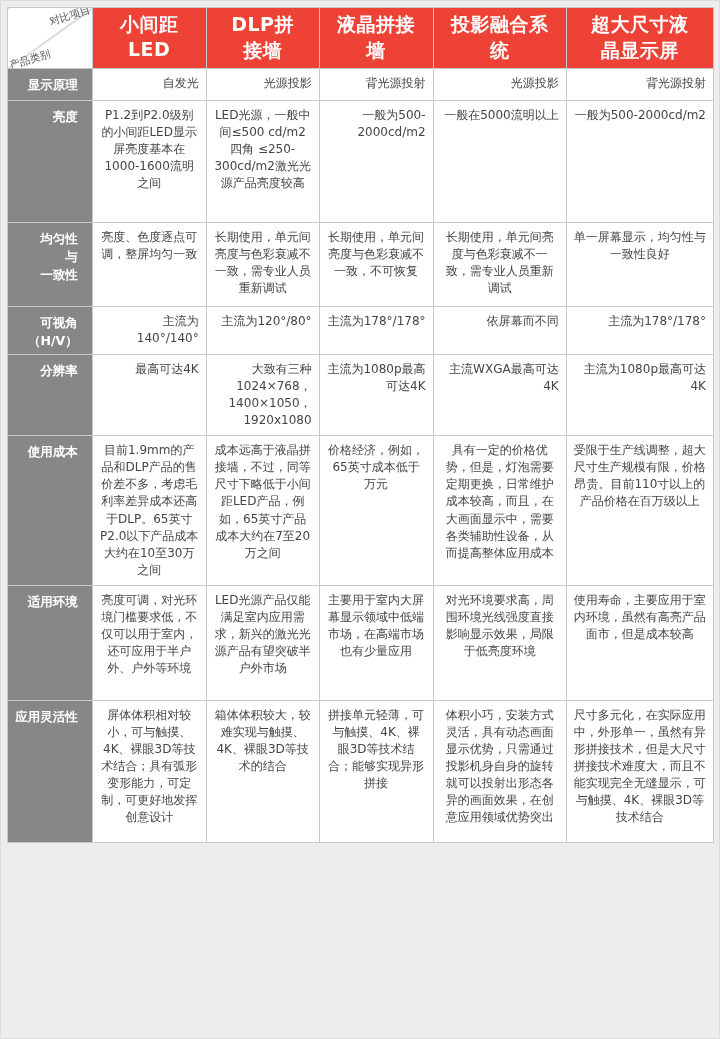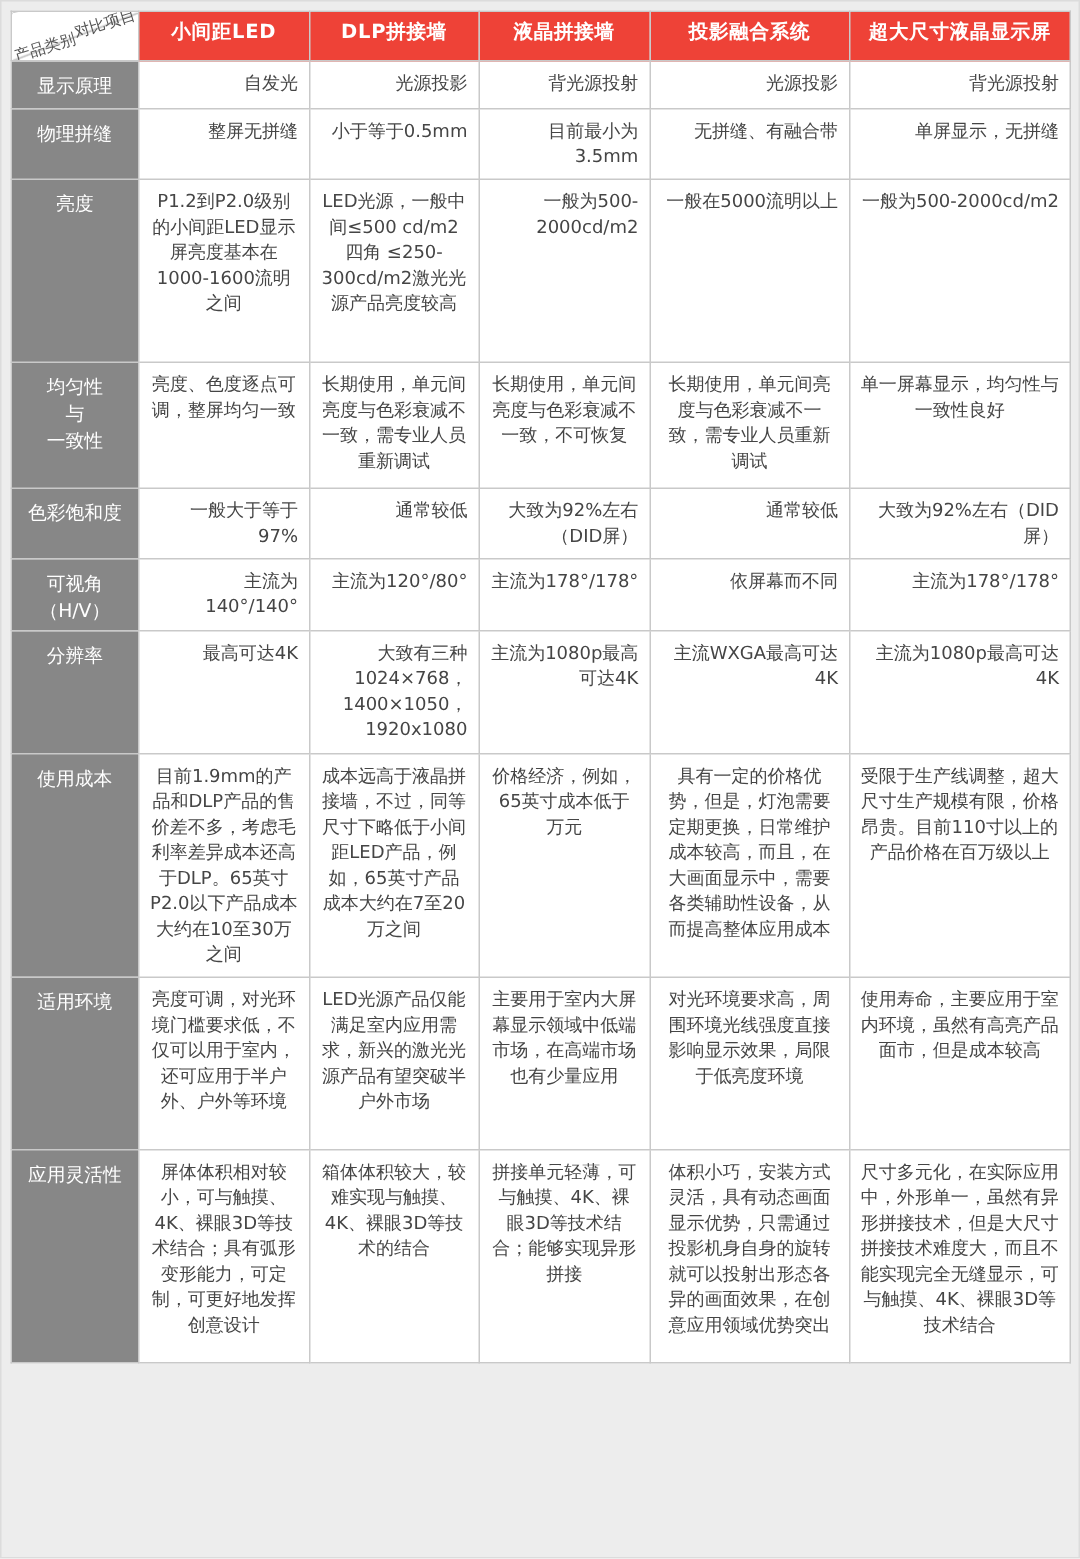--- a/index.html
+++ b/index.html
@@ -25,25 +25,25 @@
     background:#ffffff;
     width:707px;
   }
   table.cmp th, table.cmp td{
     border:1px solid var(--border);
     vertical-align:top;
   }
   th.col-head{
     background:var(--red);
     color:var(--headtext);
-    font-size:13px;
+    font-size:19px;
     font-weight:bold;
     text-align:center;
     vertical-align:middle;
-    padding:4px 6px;
+    padding:4px 16px;
     letter-spacing:0.5px;
   }
   th.corner{
     position:relative;
     background:linear-gradient(to bottom right,#ffffff calc(50% - 1px),#b8b8b8 50%,#ffffff calc(50% + 1px));
     overflow:hidden;
   }
   th.corner .c-top{
     position:absolute;top:1px;right:1px;
     transform:rotate(-17deg);
@@ -53,23 +53,23 @@
   th.corner .c-bot{
     position:absolute;bottom:1px;left:1px;
     transform:rotate(-17deg);
     font-size:10.5px;font-weight:normal;color:#555;
     white-space:nowrap;
   }
   th.row-label{
     background:var(--graycell);
     color:#ffffff;
     font-size:12.5px;
-    font-weight:normal;
-    text-align:center;
-    padding:7px 2px 4px 2px;
+    font-weight:bold;
+    text-align:right;
+    padding:7px 14px 4px 2px;
     white-space:pre-line;
     line-height:1.45;
   }
   td.cell{
     font-size:12px;
     line-height:1.42;
     text-align:right;
     padding:6px 7px;
     white-space:pre-line;
     word-break:break-word;
@@ -104,55 +104,37 @@
     </thead>
     <tbody id="table-body">
         <tr style="height: 32px;">
           <th class="row-label">显示原理</th>
           <td class="cell">自发光</td>
           <td class="cell">光源投影</td>
           <td class="cell">背光源投射</td>
           <td class="cell">光源投影</td>
           <td class="cell">背光源投射</td>
         </tr>
-        <tr style="height: 46px;">
-          <th class="row-label">物理拼缝</th>
-          <td class="cell">整屏无拼缝</td>
-          <td class="cell">小于等于0.5mm</td>
-          <td class="cell">目前最小为
-3.5mm</td>
-          <td class="cell">无拼缝、有融合带</td>
-          <td class="cell">单屏显示，无拼缝</td>
-        </tr>
         <tr style="height: 122px;">
           <th class="row-label">亮度</th>
           <td class="cell left">P1.2到P2.0级别的小间距LED显示屏亮度基本在1000-1600流明之间</td>
           <td class="cell left">LED光源，一般中间≤500 cd/m2四角 ≤250-300cd/m2激光光源产品亮度较高</td>
           <td class="cell">一般为500-2000cd/m2</td>
           <td class="cell">一般在5000流明以上</td>
           <td class="cell">一般为500-2000cd/m2</td>
         </tr>
         <tr style="height: 84px;">
           <th class="row-label">均匀性
 与
 一致性</th>
           <td class="cell left">亮度、色度逐点可调，整屏均匀一致</td>
           <td class="cell left">长期使用，单元间亮度与色彩衰减不一致，需专业人员重新调试</td>
           <td class="cell left">长期使用，单元间亮度与色彩衰减不一致，不可恢复</td>
           <td class="cell left">长期使用，单元间亮度与色彩衰减不一致，需专业人员重新调试</td>
           <td class="cell left">单一屏幕显示，均匀性与一致性良好</td>
-        </tr>
-        <tr style="height: 42px;">
-          <th class="row-label">色彩饱和度</th>
-          <td class="cell">一般大于等于
-97%</td>
-          <td class="cell">通常较低</td>
-          <td class="cell">大致为92%左右（DID屏）</td>
-          <td class="cell">通常较低</td>
-          <td class="cell">大致为92%左右（DID屏）</td>
         </tr>
         <tr style="height: 48px; margin-top: 36px;">
           <th class="row-label">可视角（H/V）</th>
           <td class="cell">主流为
 140°/140°</td>
           <td class="cell">主流为120°/80°</td>
           <td class="cell">主流为178°/178°</td>
           <td class="cell">依屏幕而不同</td>
           <td class="cell">主流为178°/178°</td>
         </tr>

